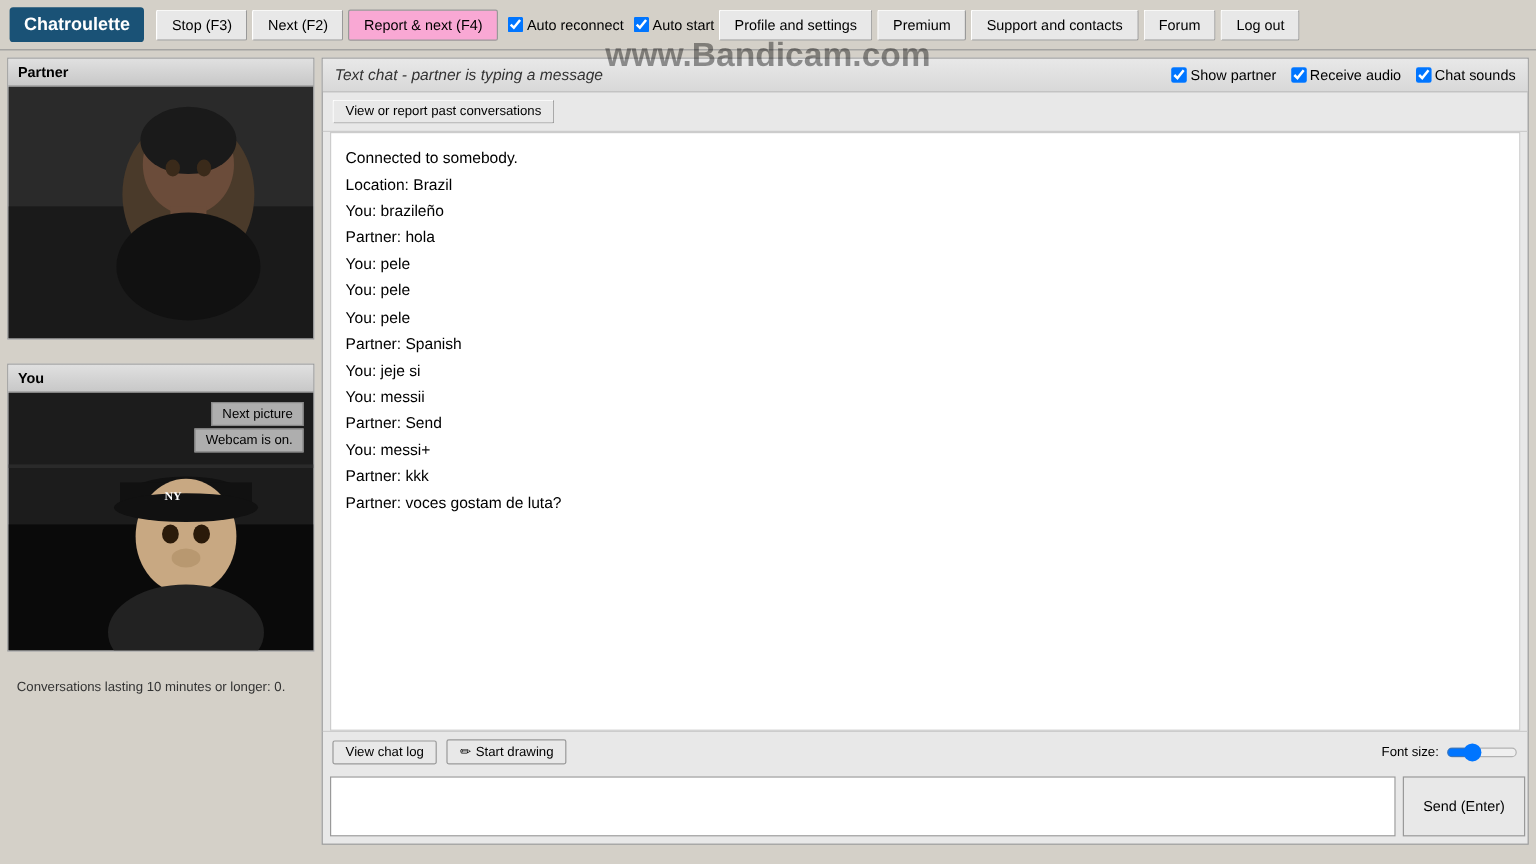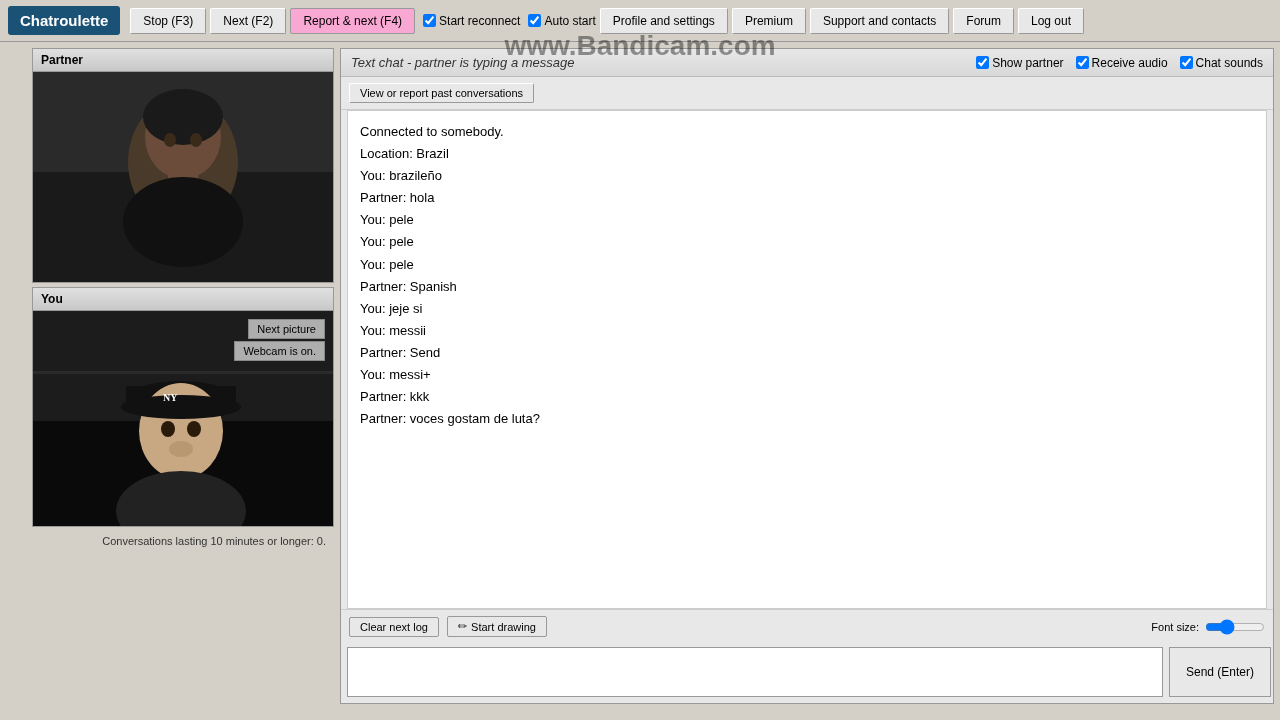--- a/index.html
+++ b/index.html
@@ -71,25 +71,24 @@
     
     #main-layout {
       display: flex;
       height: calc(720px - 52px);
       padding: 6px;
       gap: 6px;
     }
 
     
     #left-panel {
-      width: 328px;
+      width: 256px;
       display: flex;
       flex-direction: column;
-      gap: 0;
-      align-items: flex-end;
+      gap: 16px;
     }
     .panel-section {
       background: #e8e8e8;
       border: 1px solid #999;
     }
     .panel-header {
       background: linear-gradient(to bottom, #e0e0e0, #c8c8c8);
       border-bottom: 1px solid #999;
       padding: 4px 8px;
       font-weight: bold;
@@ -269,21 +268,21 @@
 <body>
 
 <div id="navbar">
   <div id="logo">Chatroulette</div>
   <button class="nav-btn">Stop (F3)</button>
   <button class="nav-btn">Next (F2)</button>
   <button class="nav-btn-report">Report &amp; next (F4)</button>
   <div id="top-checkboxes">
     <label class="checkbox-label">
       <input type="checkbox" checked="" style="">
-      <span>Start reconnect</span>
+      <span>Auto reconnect</span>
     </label>
     <label class="checkbox-label">
       <input type="checkbox" checked="" style="">
       <span>Auto start</span>
     </label>
   </div>
   <button class="nav-btn">Profile and settings</button>
   <button class="nav-btn">Premium</button>
   <button class="nav-btn">Support and contacts</button>
   <button class="nav-btn">Forum</button>
@@ -396,21 +395,21 @@
         <p>Partner: Spanish</p>
         <p>You: jeje si</p>
         <p>You: messii</p>
         <p>Partner: Send</p>
         <p>You: messi+</p>
         <p>Partner: kkk</p>
         <p>Partner: voces gostam de luta?</p>
       </div>
 
     <div id="chat-bottom-bar">
-      <button class="draw-btn small-btn">Clear next log</button>
+      <button class="draw-btn small-btn">View chat log</button>
       <button class="draw-btn small-btn">
         <span>✏</span>
         <span>Start drawing</span>
       </button>
       <div id="font-size-area">
         <span>Font size:</span>
         <input type="range" id="font-slider" min="8" max="24" value="13" style="">
       </div>
     </div>
 

